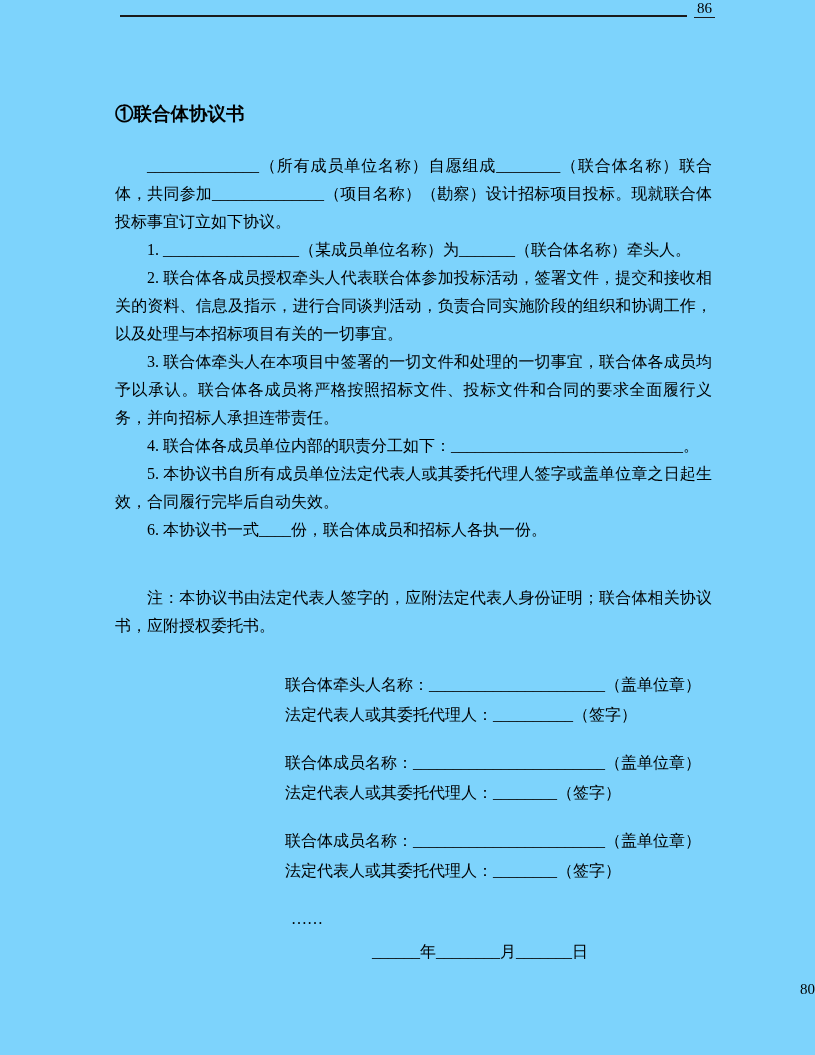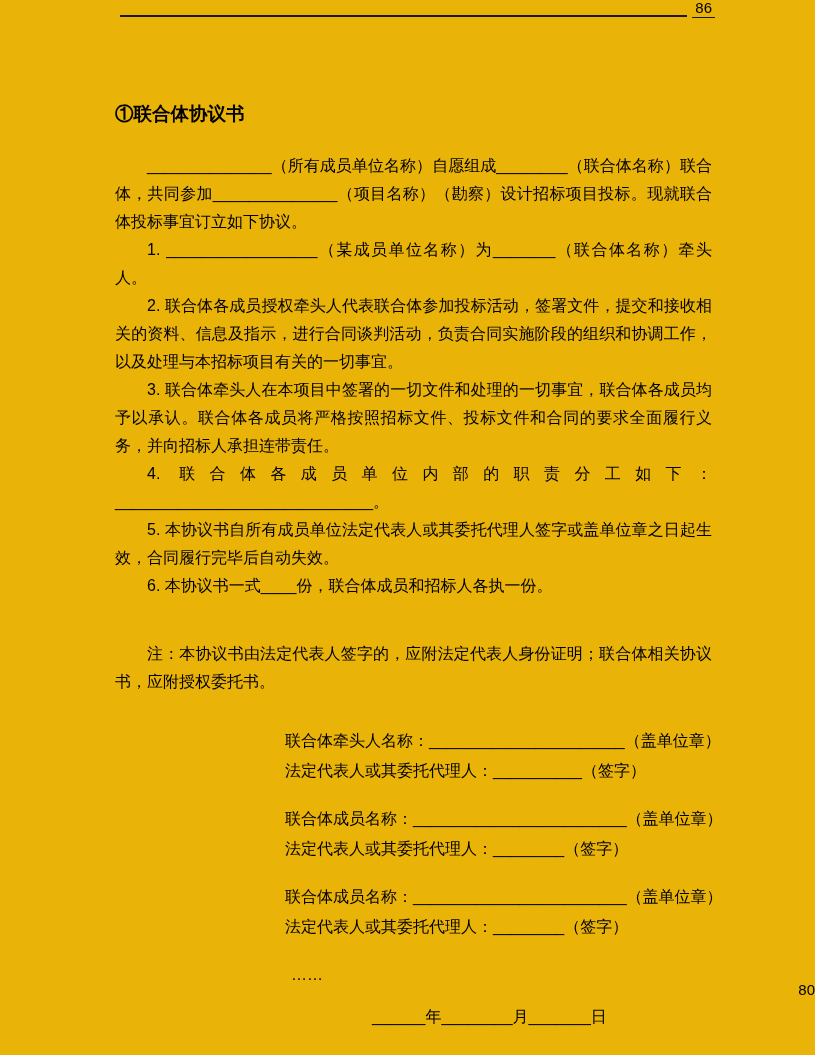--- a/index.html
+++ b/index.html
@@ -1,22 +1,22 @@
 <!DOCTYPE html>
 <html><head>
 <meta charset="utf-8">
 <style>
   html, body { margin: 0; padding: 0; background: #ffffff; }
   .page {
     position: relative;
     width: 815px;
     height: 1055px;
-    background: #eab308;
+    background: #7dd3fc;
     color: #000000;
-    font-family: Liberation Sans, sans-serif;
+    font-family: Liberation Serif, serif;
     overflow: hidden;
   }
   .header-rule {
     position: absolute;
     top: 15px;
     left: 120px;
     width: 567px;
     border-top: 2.5px solid #1a1a1a;
   }
   .header-page-num {
@@ -54,21 +54,21 @@
   .sig-area {
     margin-top: 30px;
     padding-left: 170px;
     text-align: left;
     line-height: 30px;
   }
   .sig-block { margin-bottom: 18px; }
   .sig-line { white-space: nowrap; }
   .ellipsis-line { padding-left: 6px; }
   .date-line {
-    margin-top: 13px;
+    margin-top: 4px;
     padding-left: 257px;
     text-align: left;
     white-space: nowrap;
   }
   .footer-page-num {
     position: absolute;
     bottom: 57px;
     left: 0;
     width: 100%;
     text-align: right;

